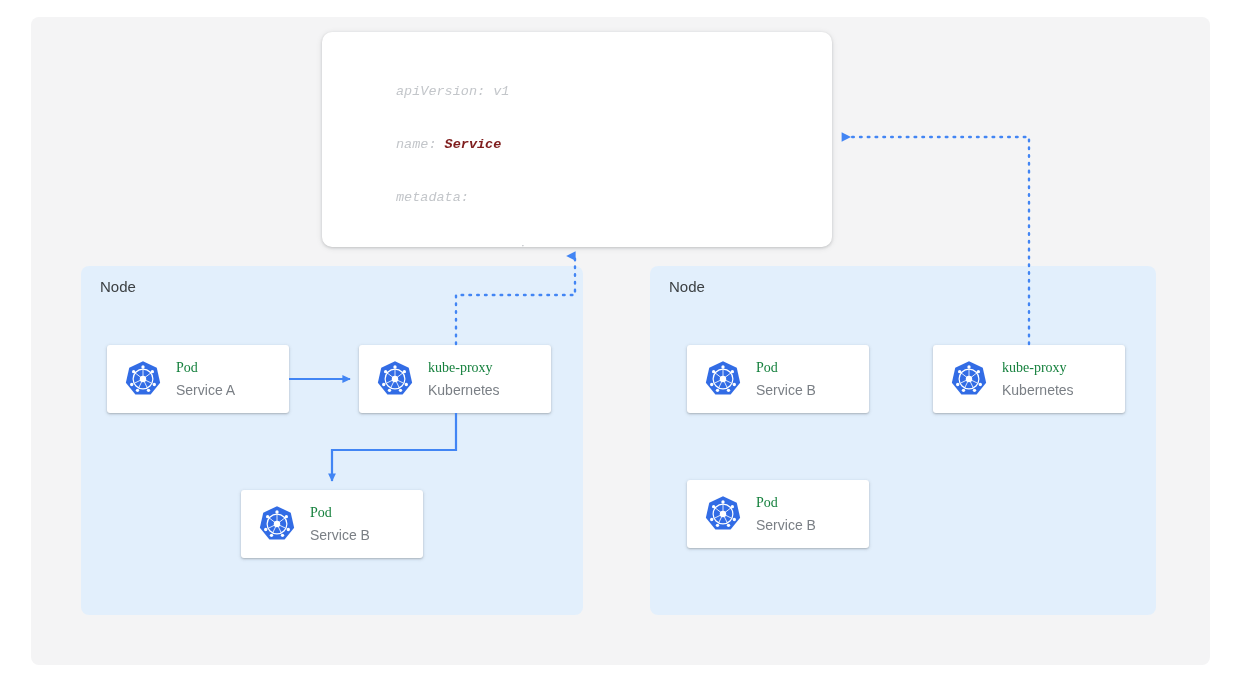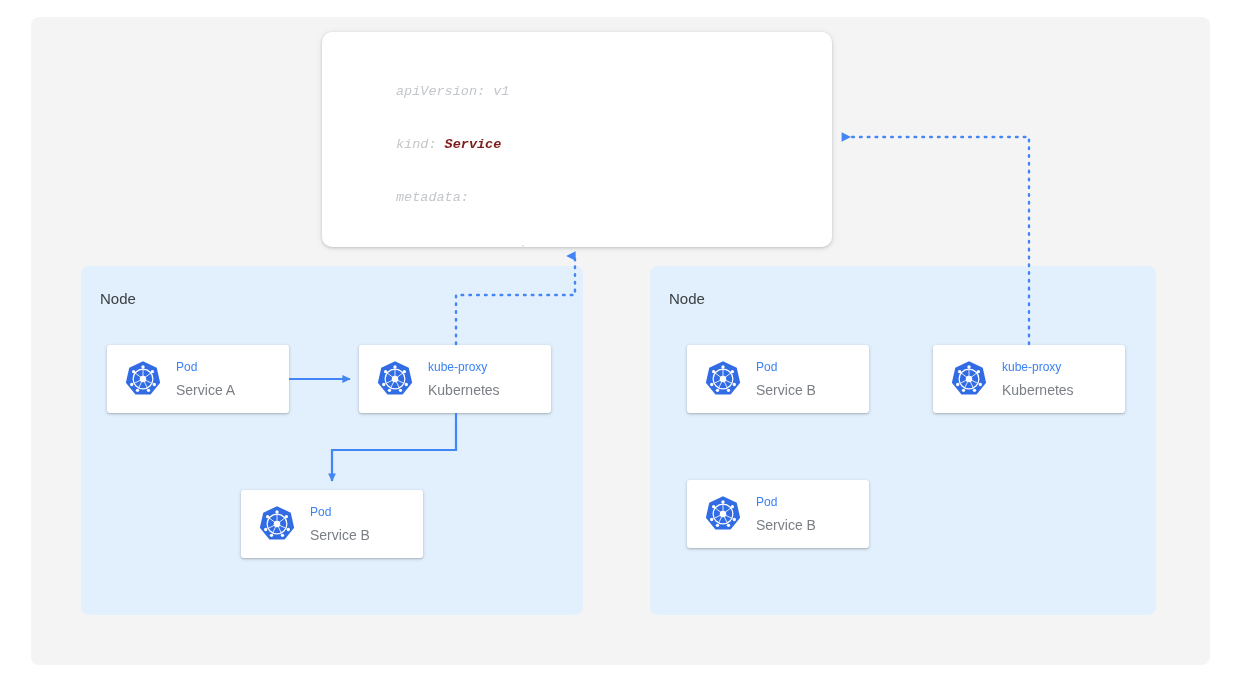--- a/index.html
+++ b/index.html
@@ -52,21 +52,21 @@
   
   .node-panel {
     position: absolute;
     background: #e2effc;
     border-radius: 8px;
   }
   #node-left  { left: 81px;  top: 266px; width: 502px; height: 349px; }
   #node-right { left: 650px; top: 266px; width: 506px; height: 349px; }
   .node-label {
     position: absolute;
-    left: 19px; top: 24px;
+    left: 19px; top: 12px;
     font-size: 15px;
     color: #3c4043;
     font-family: "Liberation Sans", sans-serif;
   }
 
   
   .box {
     position: absolute;
     background: #ffffff;
     border-radius: 3px;
@@ -77,23 +77,24 @@
   }
   .box-icon {
     width: 38px; height: 38px;
     flex: 0 0 38px;
     margin-left: 17px;
     margin-right: 14px;
   }
   .box-icon svg { display: block; width: 38px; height: 38px; }
   .box-text { display: flex; flex-direction: column; justify-content: center; }
   .box-title {
-    font-size: 12px;
-    color: #3b82f6;
+    font-size: 14px;
+    color: #15803d;
     line-height: 19px;
+    font-family: Liberation Serif, serif;
   }
   .box-sub {
     font-size: 14px;
     color: #7a7f85;
     line-height: 19px;
     margin-top: 4px;
   }
 
   
   #box-pod-a       { left: 107px; top: 345px; width: 182px; height: 68px; }
@@ -112,21 +113,21 @@
 </style>
 </head>
 <body>
 
 <div id="stage">
   <div class="canvas"></div>
 
   <div class="yaml-card">
     <div class="yaml-body">
       <span class="yaml-line">apiVersion: v1</span>
-      <span class="yaml-line"><span class="yaml-k">kind: </span><span class="yaml-strong">Service</span></span>
+      <span class="yaml-line"><span class="yaml-k">name: </span><span class="yaml-strong">Service</span></span>
       <span class="yaml-line">metadata:</span>
       <span class="yaml-line">  name: my-service</span>
       
       
       
       
       
       
       
     </div>

